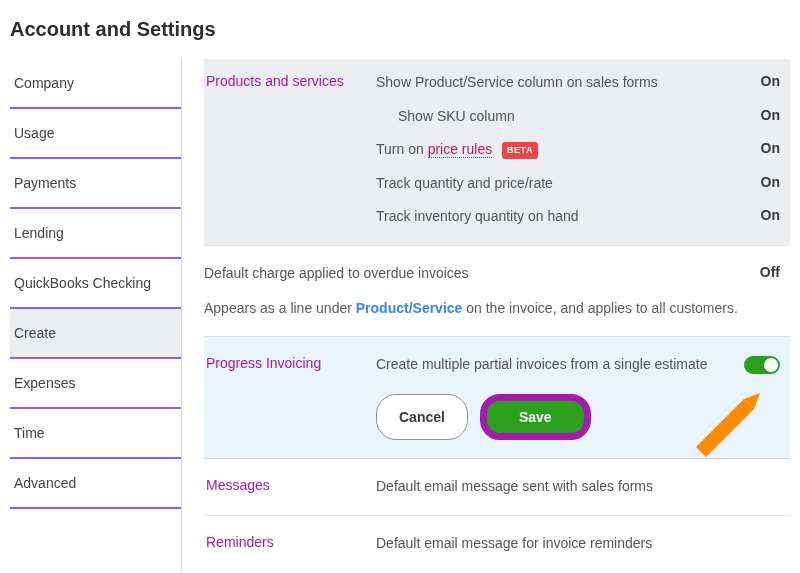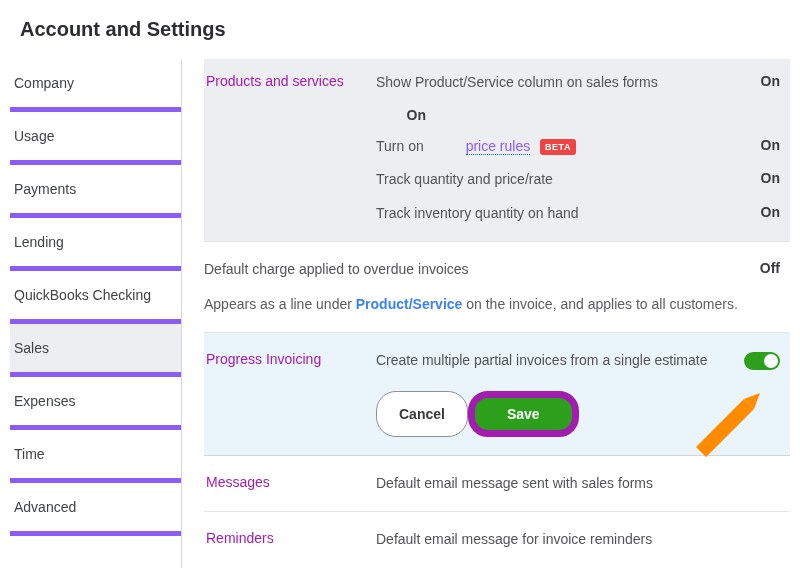--- a/index.html
+++ b/index.html
@@ -11,37 +11,37 @@
     color: #393a3d;
     font-size: 14px;
     width: 800px;
     height: 573px;
     overflow: hidden;
   }
   .page {
     padding: 18px 10px 0 10px;
   }
   h1.title {
-    margin: 0 0 18px 10px;
+    margin: 0 0 18px 0;
     font-size: 20px;
     font-weight: 700;
     color: #2c2d30;
   }
   .body {
     display: flex;
     align-items: stretch;
   }
   .sidebar {
     width: 172px;
     flex: 0 0 172px;
     border-right: 1px solid #d4d7dc;
   }
   .sidebar .item {
     padding: 16px 8px 16px 4px;
-    border-bottom: 5px solid #8b5cf6;
+    border-bottom: 2px solid #8b5cf6;
     font-size: 14px;
     color: #404347;
     cursor: pointer;
   }
   .sidebar .item.selected {
     background: #eceef1;
   }
   .content {
     flex: 1;
     padding-left: 22px;
@@ -74,21 +74,21 @@
   .row:last-child { margin-bottom: 0; }
   .row .desc { color: #535457; font-size: 14px; line-height: 1.4; flex:1; }
   .row .desc.indent { padding-left: 22px; }
   .row .state {
     width: 50px;
     text-align: right;
     font-weight: 700;
     font-size: 14px;
     color: #393a3d;
   }
-  a.link { color: #8b5cf6; text-decoration: none; border-bottom: 1px dotted #0077c5; cursor:pointer;margin-left:38px;}
+  a.link { color: #be185d; text-decoration: none; border-bottom: 1px dotted #0077c5; cursor:pointer;}
   .beta {
     display: inline-block;
     background: #ef4444;
     color: #fff;
     font-size: 9px;
     font-weight: 700;
     border-radius: 3px;
     padding: 2px 5px;
     margin-left: 6px;
     vertical-align: 1px;
@@ -111,21 +111,21 @@
     position: absolute;
     right: 2px;
     top: 2px;
     width: 14px;
     height: 14px;
     background: #fff;
     border-radius: 50%;
   }
   .btnrow {
     display: flex;
-    gap: 0;
+    gap: 12px;
     margin-top: 20px;
   }
   .btn {
     border-radius: 20px;
     padding: 8px 22px;
     font-size: 14px;
     font-weight: 600;
     cursor: pointer;
   }
   .btn.cancel {
@@ -151,36 +151,37 @@
   <h1 class="title">Account and Settings</h1>
 
   <div class="body">
 
     <div class="sidebar">
       <div class="item">Company</div>
       <div class="item">Usage</div>
       <div class="item">Payments</div>
       <div class="item">Lending</div>
       <div class="item">QuickBooks Checking</div>
-      <div class="item selected">Sales</div>
+      <div class="item selected">Create</div>
       <div class="item">Expenses</div>
       <div class="item">Time</div>
       <div class="item">Advanced</div>
     </div>
 
     <div class="content">
 
       <div class="section shaded" style="padding-top:14px;">
         <div class="label">Products and services</div>
         <div class="rows">
           <div class="row">
             <span class="desc">Show Product/Service column on sales forms</span>
             <span class="state">On</span>
           </div>
           <div class="row">
+            <span class="desc indent">Show SKU column</span>
             <span class="state">On</span>
           </div>
           <div class="row">
             <span class="desc">
               <span>Turn on </span><a class="link">price rules</a>
               <span class="beta">BETA</span>
             </span>
             <span class="state">On</span>
           </div>
           <div class="row">

